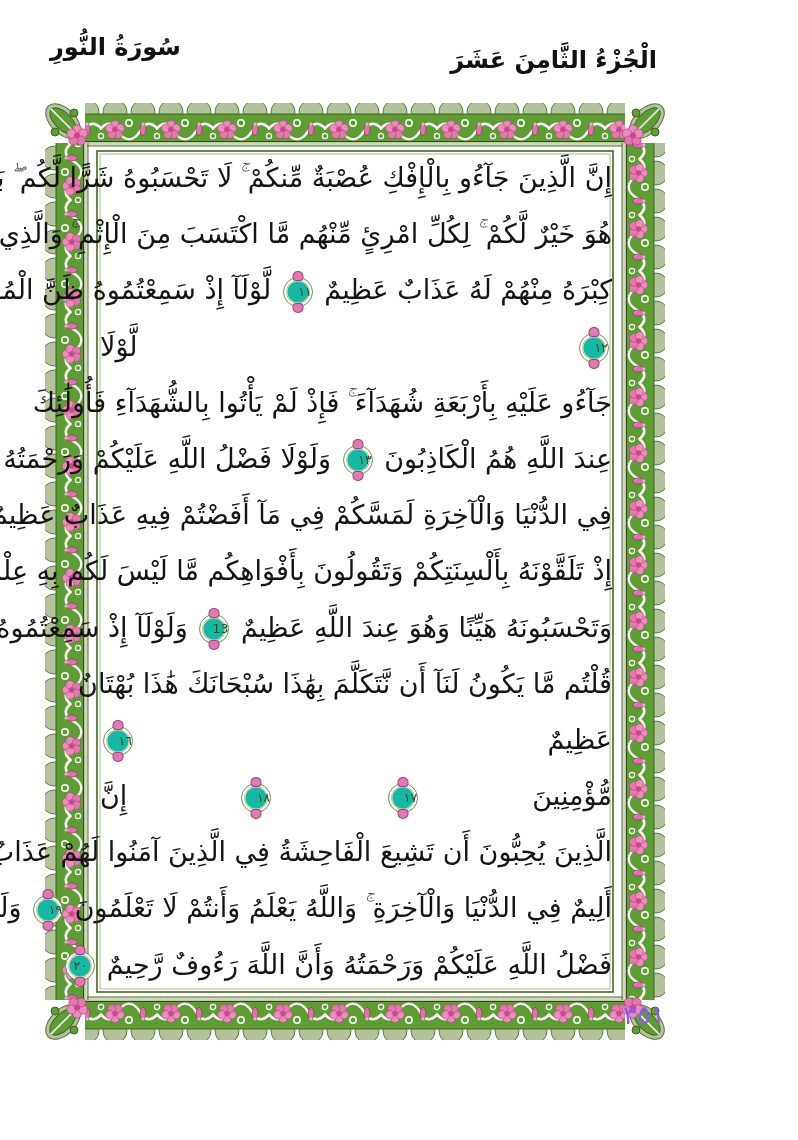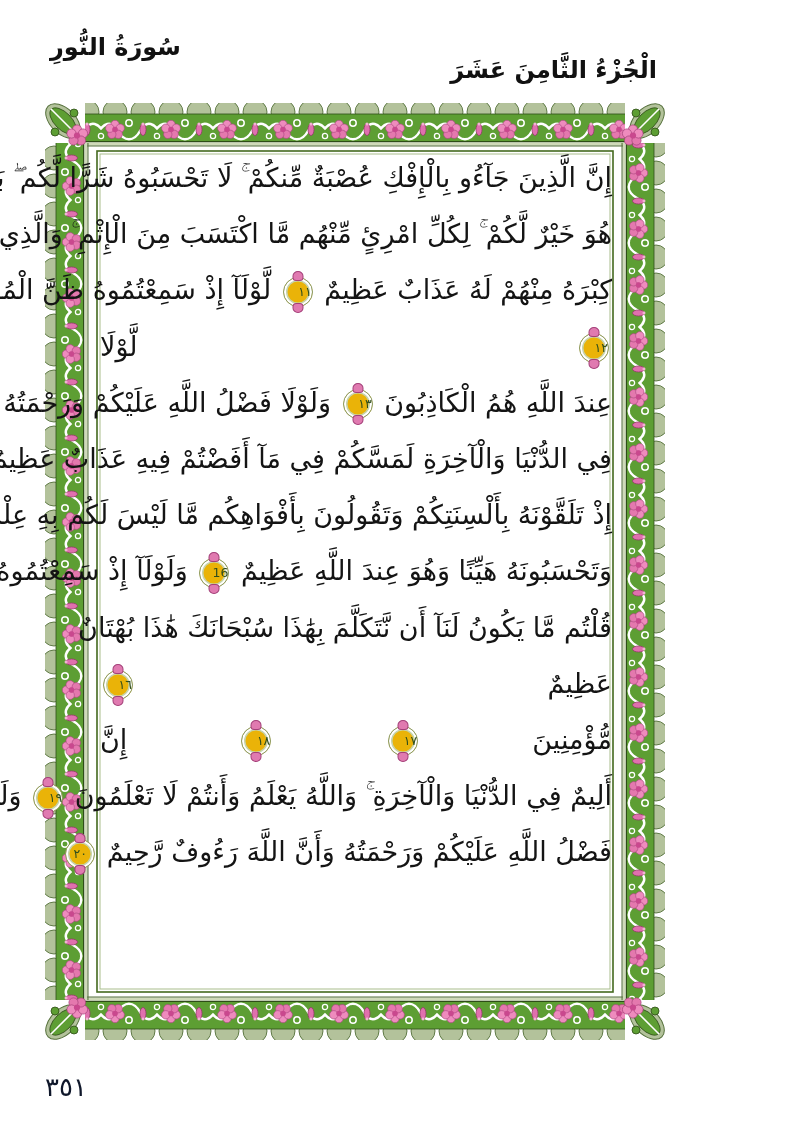--- a/index.html
+++ b/index.html
@@ -24,41 +24,41 @@
   }
   .qline{
     height:56.2px;line-height:56.2px;white-space:nowrap;
     text-align:justify;text-align-last:justify;overflow:visible;
   }
   .qline.center{text-align:center;text-align-last:center;}
   .qline span.at{letter-spacing:0.5px;}
   
   .vmark{
     display:inline-block;position:relative;width:28px;height:28px;border-radius:50%;
-    background:#eab308;border:1.5px solid #8a9a66;vertical-align:middle;
+    background:#14b8a6;border:1.5px solid #8a9a66;vertical-align:middle;
     box-shadow:inset 0 0 0 2px #ffffff, inset 0 0 0 3.5px #c6d3ab;
     margin:0 3px;
   }
   .vmark::before,.vmark::after{
     content:"";position:absolute;left:50%;transform:translateX(-50%);
     width:9px;height:8px;background:#e07ab0;border:1px solid #a34079;
   }
   .vmark::before{top:-7px;border-radius:50% 50% 35% 35%;}
   .vmark::after{bottom:-7px;border-radius:35% 35% 50% 50%;}
   .vnum{display:block;line-height:27px;font-size:12.5px;color:#2f4d1d;text-align:center;}
   
   .pagenum{
-    position:absolute;left:45px;top:1072px;width:620px;text-align:left;
-    font-size:26px;color:#0f172a;
+    position:absolute;left:45px;top:1000px;width:620px;text-align:right;
+    font-size:26px;color:#8b5cf6;
   }
 </style>
 </head>
 <body>
 
-<div class="hdr" id="juz" style="position:absolute;top:56px;left:45px;width:612px;">الْجُزْءُ الثَّامِنَ عَشَرَ</div>
+<div class="hdr" id="juz" style="position:absolute;top:46px;left:45px;width:612px;">الْجُزْءُ الثَّامِنَ عَشَرَ</div>
 <div class="hdr" id="surah" style="position:absolute;top:33px;left:50px;">سُورَةُ النُّورِ</div>
 
 <div class="frame">
   <svg width="620" height="937" viewBox="0 0 620 937" xmlns="http://www.w3.org/2000/svg">
     <defs>
 
       <pattern id="bandH" patternUnits="userSpaceOnUse" width="56" height="46">
 
         <circle cx="14" cy="9" r="12" fill="#b3c29b" stroke="#55703b" stroke-width="0.9"></circle>
         <circle cx="42" cy="9" r="12" fill="#b3c29b" stroke="#55703b" stroke-width="0.9"></circle>
@@ -126,24 +126,26 @@
     <rect x="52" y="48" width="516" height="841" fill="none" stroke="#44691f" stroke-width="1.6"></rect>
     <rect x="55" y="51" width="510" height="835" fill="none" stroke="#a9bd8c" stroke-width="1"></rect>
   </svg>
 </div>
 
 <div class="quran-text">
     <div class="qline"><span class="at">إِنَّ الَّذِينَ جَآءُو بِالْإِفْكِ عُصْبَةٌ مِّنكُمْ ۚ لَا تَحْسَبُوهُ شَرًّا لَّكُم ۖ بَلْ</span> </div>
     <div class="qline"><span class="at">هُوَ خَيْرٌ لَّكُمْ ۚ لِكُلِّ امْرِئٍ مِّنْهُم مَّا اكْتَسَبَ مِنَ الْإِثْمِ ۚ وَالَّذِي تَوَلَّىٰ</span> </div>
     <div class="qline"><span class="at">كِبْرَهُ مِنْهُمْ لَهُ عَذَابٌ عَظِيمٌ</span> <span class="vmark"><span class="vnum">١١</span></span> <span class="at">لَّوْلَآ إِذْ سَمِعْتُمُوهُ ظَنَّ الْمُؤْمِنُونَ</span> </div>
     <div class="qline"> <span class="vmark"><span class="vnum">١٢</span></span> <span class="at">لَّوْلَا</span> </div>
+    <div class="qline"><span class="at">جَآءُو عَلَيْهِ بِأَرْبَعَةِ شُهَدَآءَ ۚ فَإِذْ لَمْ يَأْتُوا بِالشُّهَدَآءِ فَأُولَٰئِكَ</span> </div>
     <div class="qline"><span class="at">عِندَ اللَّهِ هُمُ الْكَاذِبُونَ</span> <span class="vmark"><span class="vnum">١٣</span></span> <span class="at">وَلَوْلَا فَضْلُ اللَّهِ عَلَيْكُمْ وَرَحْمَتُهُ</span> </div>
     <div class="qline"><span class="at">فِي الدُّنْيَا وَالْآخِرَةِ لَمَسَّكُمْ فِي مَآ أَفَضْتُمْ فِيهِ عَذَابٌ عَظِيمٌ</span>  </div>
     <div class="qline"><span class="at">إِذْ تَلَقَّوْنَهُ بِأَلْسِنَتِكُمْ وَتَقُولُونَ بِأَفْوَاهِكُم مَّا لَيْسَ لَكُم بِهِ عِلْمٌ</span> </div>
-    <div class="qline"><span class="at">وَتَحْسَبُونَهُ هَيِّنًا وَهُوَ عِندَ اللَّهِ عَظِيمٌ</span> <span class="vmark"><span class="vnum">16</span></span> <span class="at">وَلَوْلَآ إِذْ سَمِعْتُمُوهُ</span> </div>
+    <div class="qline"><span class="at">وَتَحْسَبُونَهُ هَيِّنًا وَهُوَ عِندَ اللَّهِ عَظِيمٌ</span> <span class="vmark"><span class="vnum">13</span></span> <span class="at">وَلَوْلَآ إِذْ سَمِعْتُمُوهُ</span> </div>
     <div class="qline"><span class="at">قُلْتُم مَّا يَكُونُ لَنَآ أَن نَّتَكَلَّمَ بِهَٰذَا سُبْحَانَكَ هَٰذَا بُهْتَانٌ</span> </div>
     <div class="qline"><span class="at">عَظِيمٌ</span> <span class="vmark"><span class="vnum">١٦</span></span>  </div>
     <div class="qline"><span class="at">مُّؤْمِنِينَ</span> <span class="vmark"><span class="vnum">١٧</span></span>  <span class="vmark"><span class="vnum">١٨</span></span> <span class="at">إِنَّ</span> </div>
+    <div class="qline"><span class="at">الَّذِينَ يُحِبُّونَ أَن تَشِيعَ الْفَاحِشَةُ فِي الَّذِينَ آمَنُوا لَهُمْ عَذَابٌ</span> </div>
     <div class="qline"><span class="at">أَلِيمٌ فِي الدُّنْيَا وَالْآخِرَةِ ۚ وَاللَّهُ يَعْلَمُ وَأَنتُمْ لَا تَعْلَمُونَ</span> <span class="vmark"><span class="vnum">١٩</span></span> <span class="at">وَلَوْلَا</span> </div>
     <div class="qline center"><span class="at">فَضْلُ اللَّهِ عَلَيْكُمْ وَرَحْمَتُهُ وَأَنَّ اللَّهَ رَءُوفٌ رَّحِيمٌ</span> <span class="vmark"><span class="vnum">٢٠</span></span> </div>
   </div>
 
 <div class="pagenum">٣٥١</div>
 
 </body></html>

